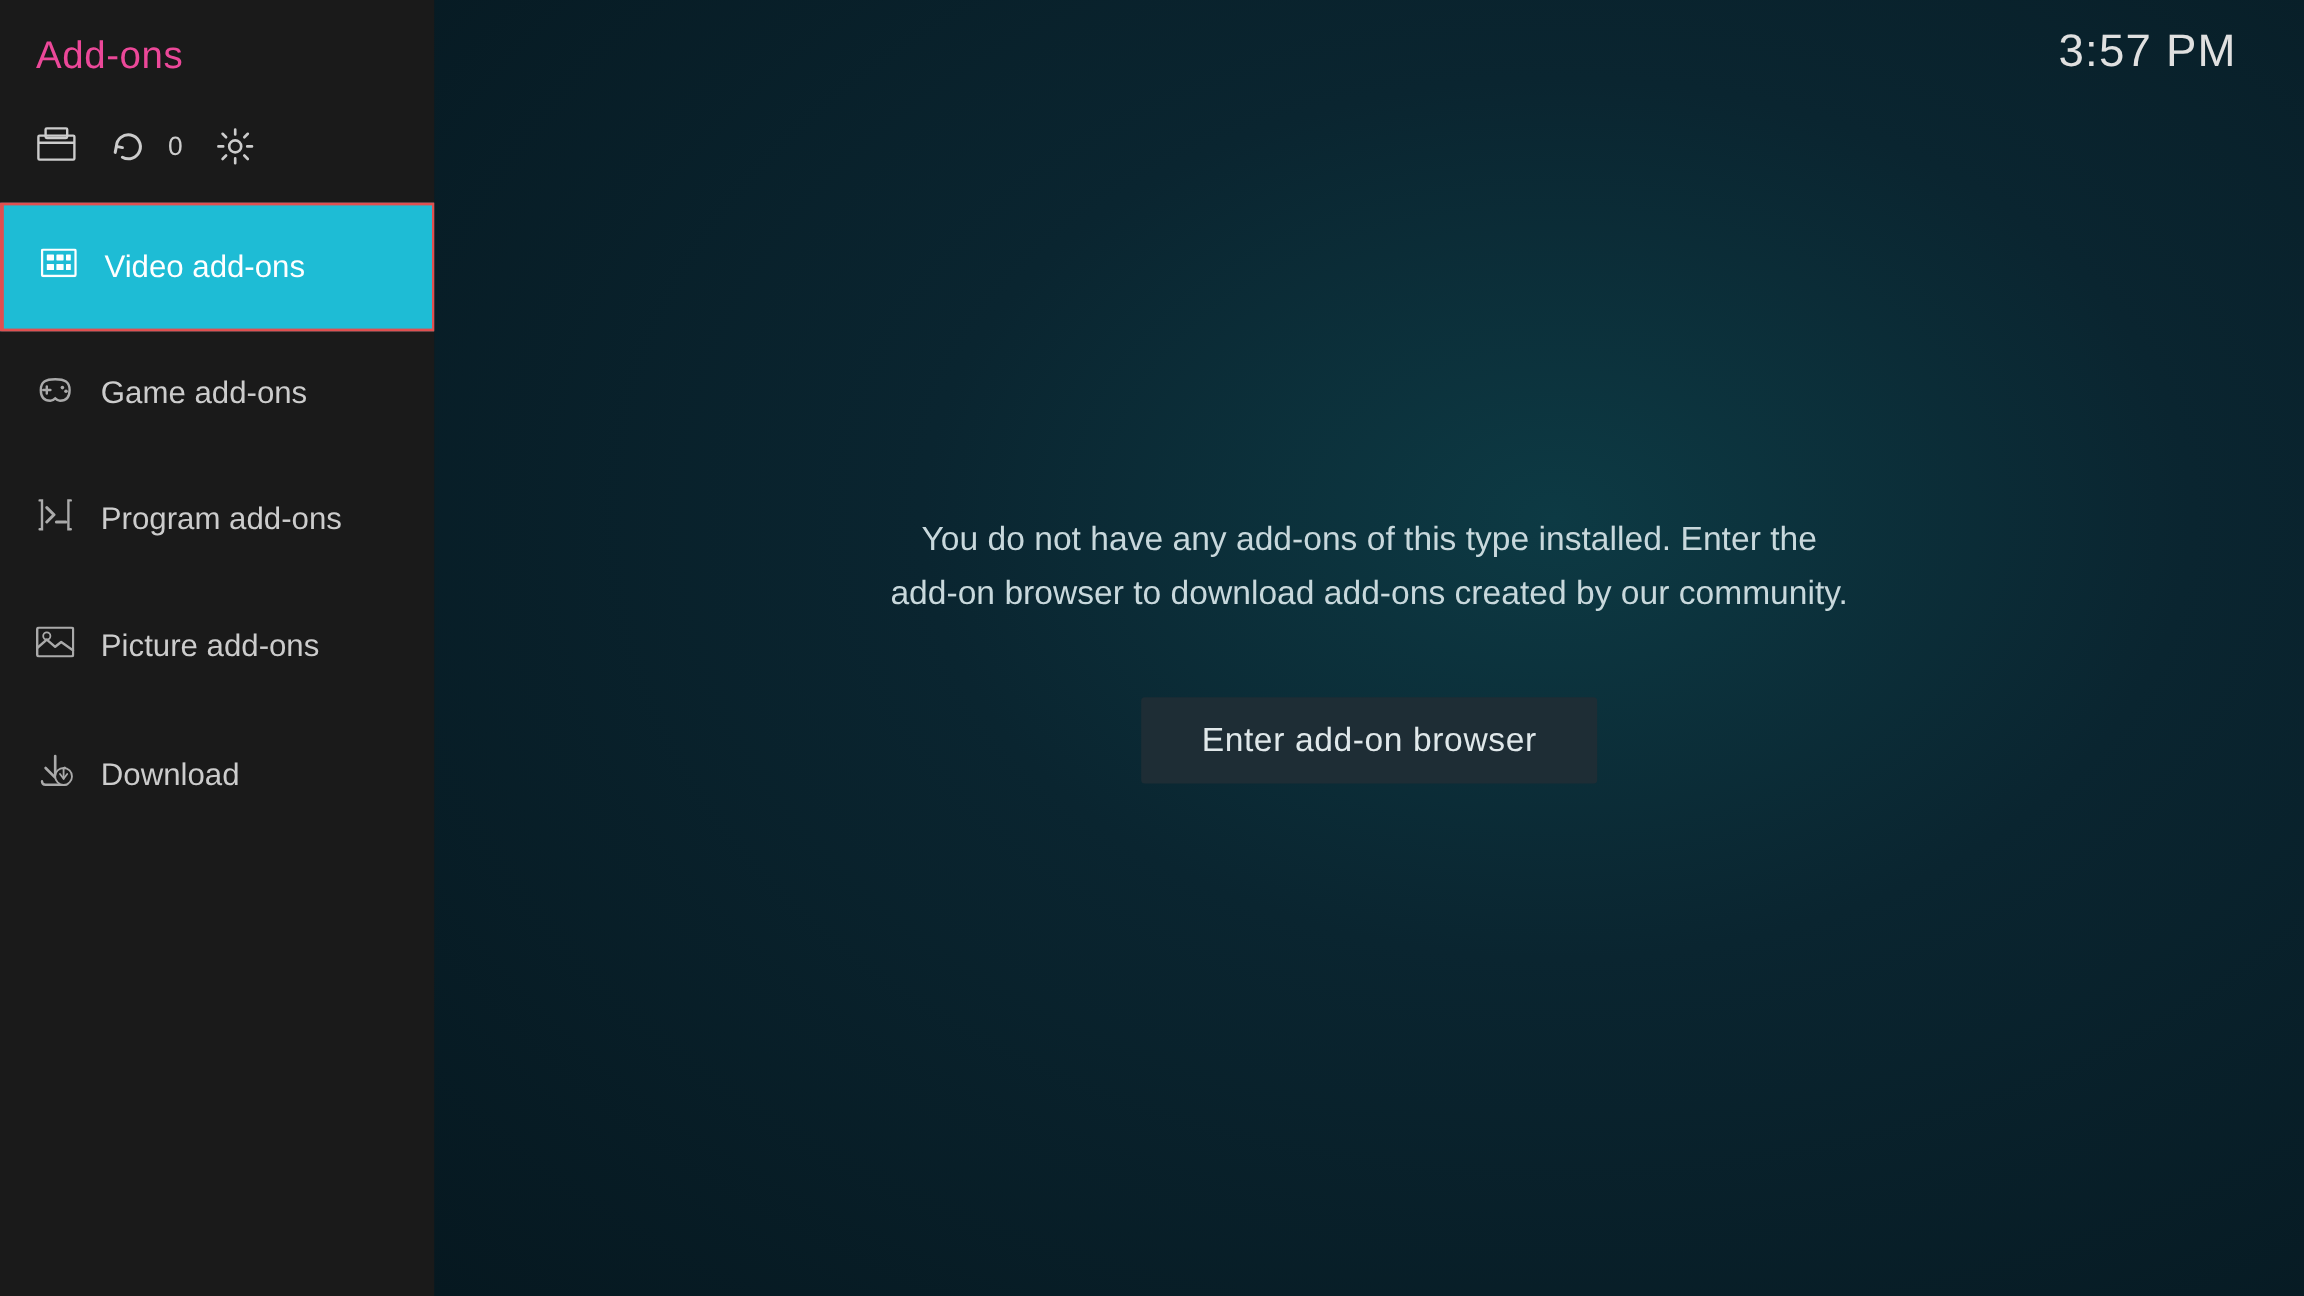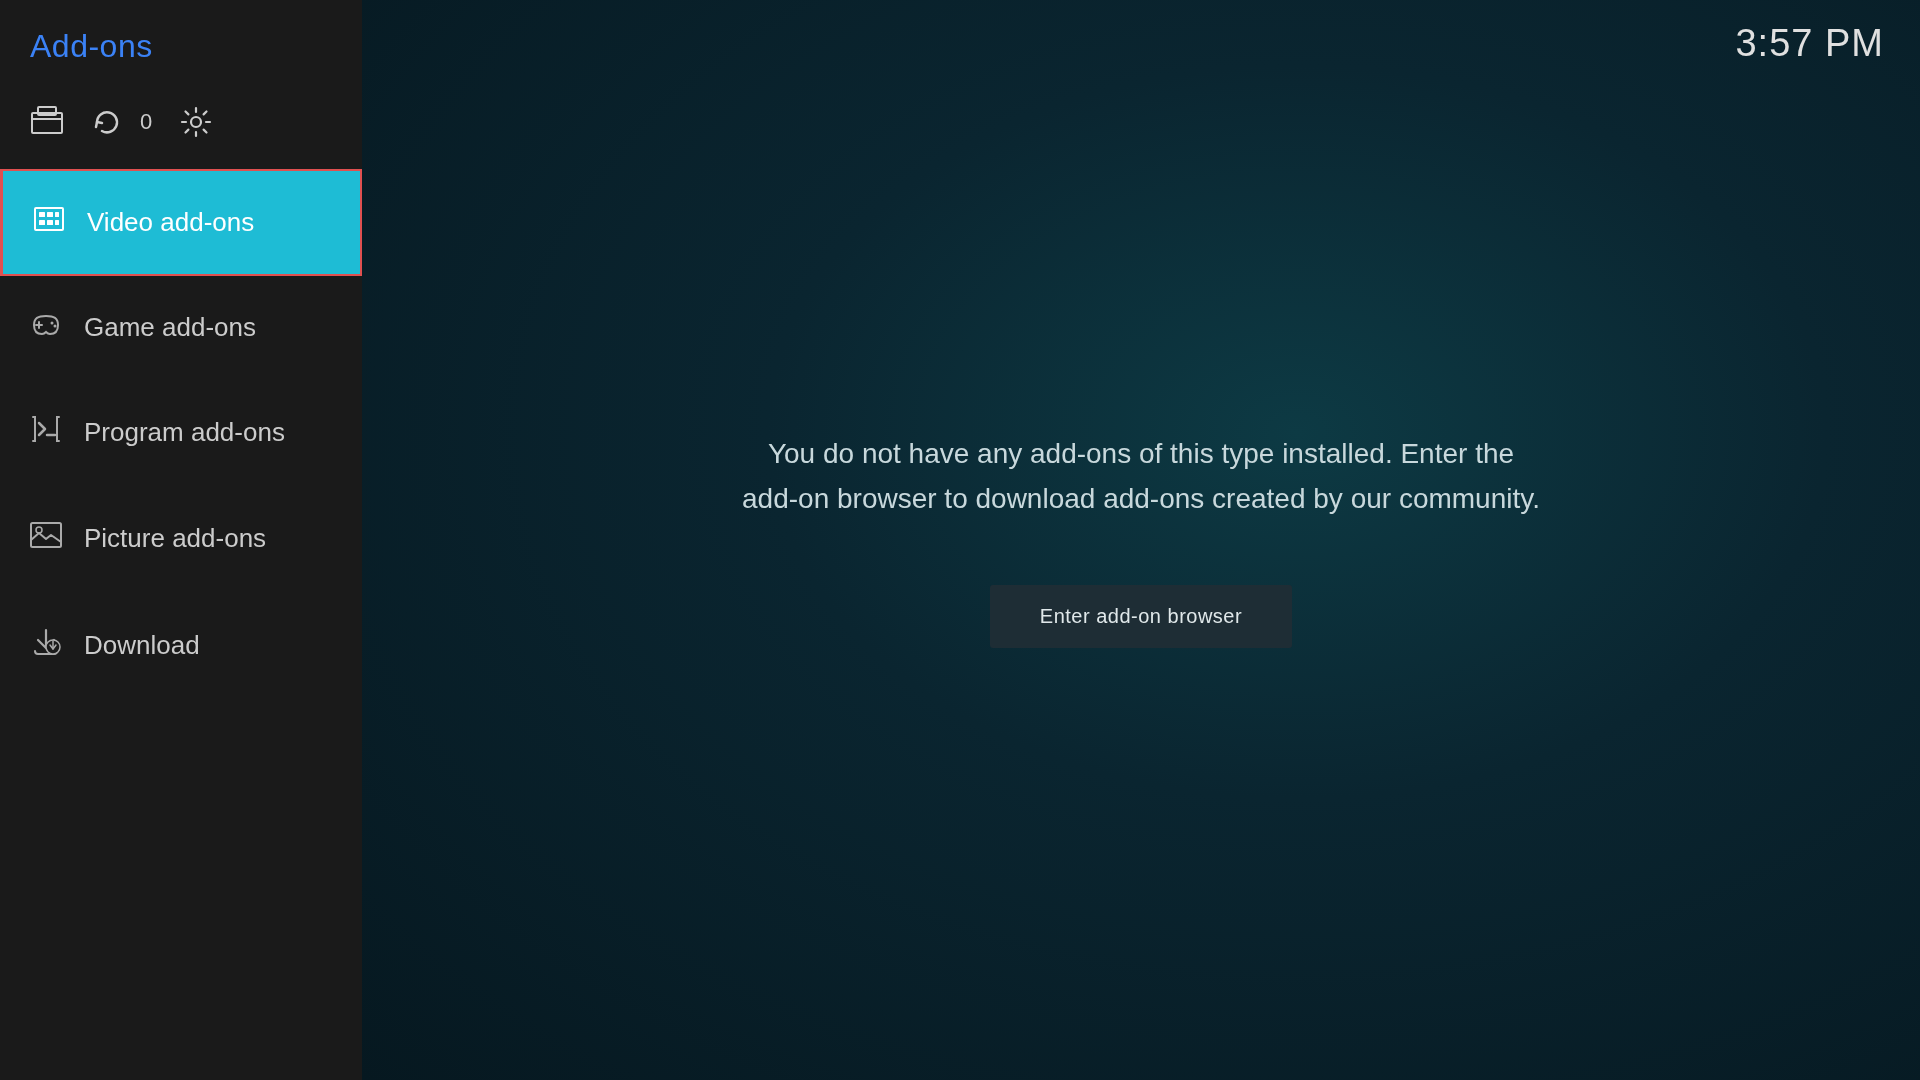--- a/index.html
+++ b/index.html
@@ -24,30 +24,30 @@
     }
 
     .sidebar-header {
       padding: 28px 30px 20px 30px;
       display: flex;
       align-items: center;
       gap: 0;
     }
 
     .header-title {
-      color: #3b82f6;
+      color: #ec4899;
       font-size: 32px;
       font-weight: 300;
       letter-spacing: 0.5px;
     }
 
     .time-display {
       position: absolute;
       top: 22px;
-      right: 36px;
+      right: 56px;
       color: #e0e0e0;
       font-size: 38px;
       font-weight: 300;
       letter-spacing: 1px;
     }
 
     .toolbar {
       display: flex;
       align-items: center;
       padding: 20px 30px 30px 30px;
@@ -128,21 +128,21 @@
       line-height: 1.6;
       max-width: 800px;
       margin-bottom: 40px;
     }
 
     .enter-browser-btn {
       background: #1e2d35;
       color: #e0e8ea;
       border: none;
       padding: 20px 50px;
-      font-size: 20px;
+      font-size: 28px;
       font-weight: 400;
       cursor: pointer;
       border-radius: 3px;
       letter-spacing: 0.5px;
       margin-top: 24px;
     }
   </style>
 </head>
 <body>
 

